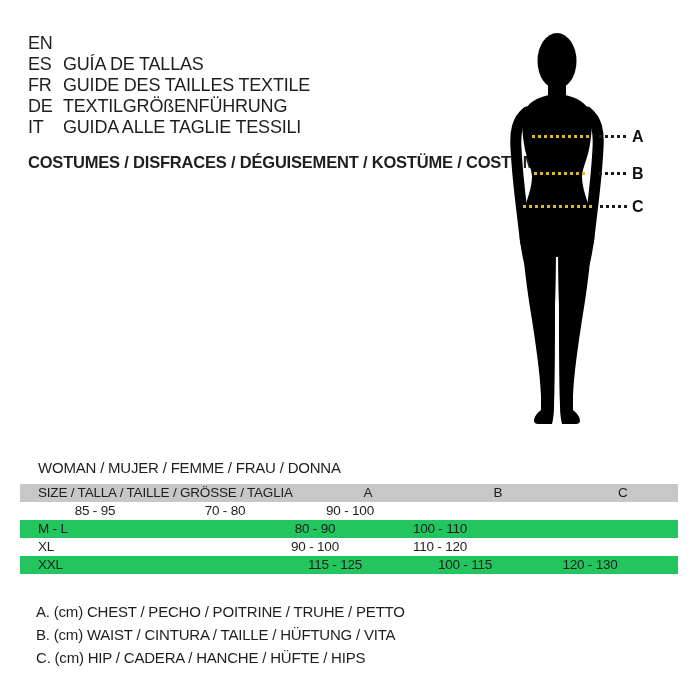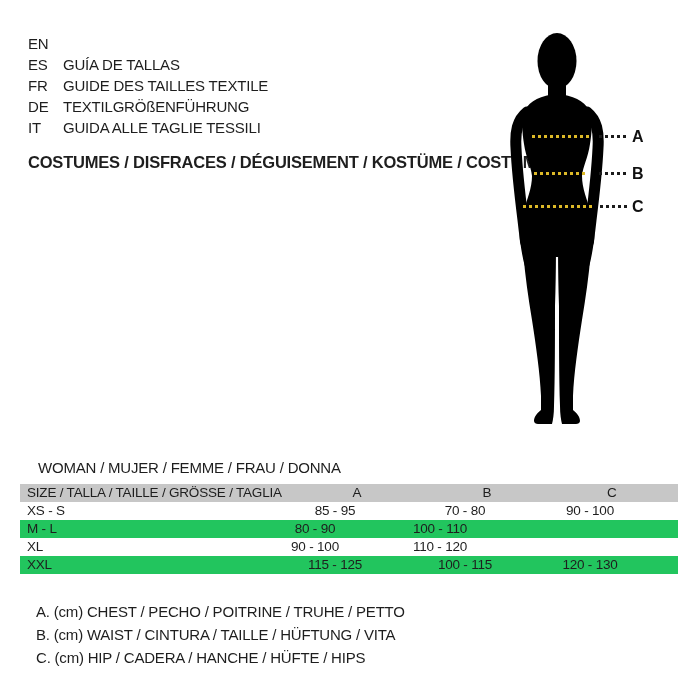--- a/index.html
+++ b/index.html
@@ -8,21 +8,21 @@
     position: relative;
     background: #ffffff;
     font-family: "Liberation Sans", sans-serif;
     color: #1e1e1e;
     overflow: hidden;
     letter-spacing: -0.2px;
   }
 
   
   .lang-list { position: absolute; left: 28px; top: 33px; }
-  .lang-row { display: flex; height: 21px; line-height: 21px; font-size: 15px; }
+  .lang-row { display: flex; height: 21px; line-height: 21px; font-size: 18px; }
   .lang-code { width: 35px; flex: 0 0 35px; }
   .lang-label { white-space: nowrap; }
 
   
   .category-line {
     position: absolute; left: 28px; top: 153px;
     font-size: 16.5px; font-weight: 700; white-space: nowrap;
   }
 
   
@@ -52,21 +52,21 @@
   .section-title {
     position: absolute; left: 38px; top: 459px;
     font-size: 15px; white-space: nowrap;
   }
 
   
   .size-table { position: absolute; left: 20px; top: 484px; width: 658px; font-size: 13.5px; }
   .t-row { display: flex; height: 18px; line-height: 18px; }
   .t-row.header { background: #c7c7c7; }
   .t-row.alt    { background: #22c55e; }
-  .t-col-size { flex: 0 0 240px; padding-left: 7px; text-align: left; white-space: nowrap; }
+  .t-col-size { flex: 0 0 240px; padding-left: 18px; text-align: left; white-space: nowrap; }
   .t-col-a { flex: 0 0 150px; text-align: center; }
   .t-col-b { flex: 0 0 110px; text-align: center; }
   .t-col-c { flex: 0 0 140px; text-align: center; }
 
   
   .legend { position: absolute; left: 36px; top: 600px; }
   .legend-line { height: 23px; line-height: 23px; font-size: 15px; white-space: nowrap; }
 </style>
 </head>
 <body>
@@ -161,21 +161,20 @@
 <div class="section-title">WOMAN / MUJER / FEMME / FRAU / DONNA</div>
 
 <div class="size-table">
   <div class="t-row header">
     <span class="t-col-size">SIZE / TALLA / TAILLE / GRÖSSE / TAGLIA</span>
     <span class="t-col-a">A</span>
     <span class="t-col-b">B</span>
     <span class="t-col-c">C</span>
   </div>
   <div class="t-row">
-    <span class="t-col-size">XS - S</span>
     <span class="t-col-a">85 - 95</span>
     <span class="t-col-b">70 - 80</span>
     <span class="t-col-c">90 - 100</span>
   </div>
   <div class="t-row alt">
     <span class="t-col-size">M - L</span>
     <span class="t-col-b">80 - 90</span>
     <span class="t-col-c">100 - 110</span>
   </div>
   <div class="t-row">

